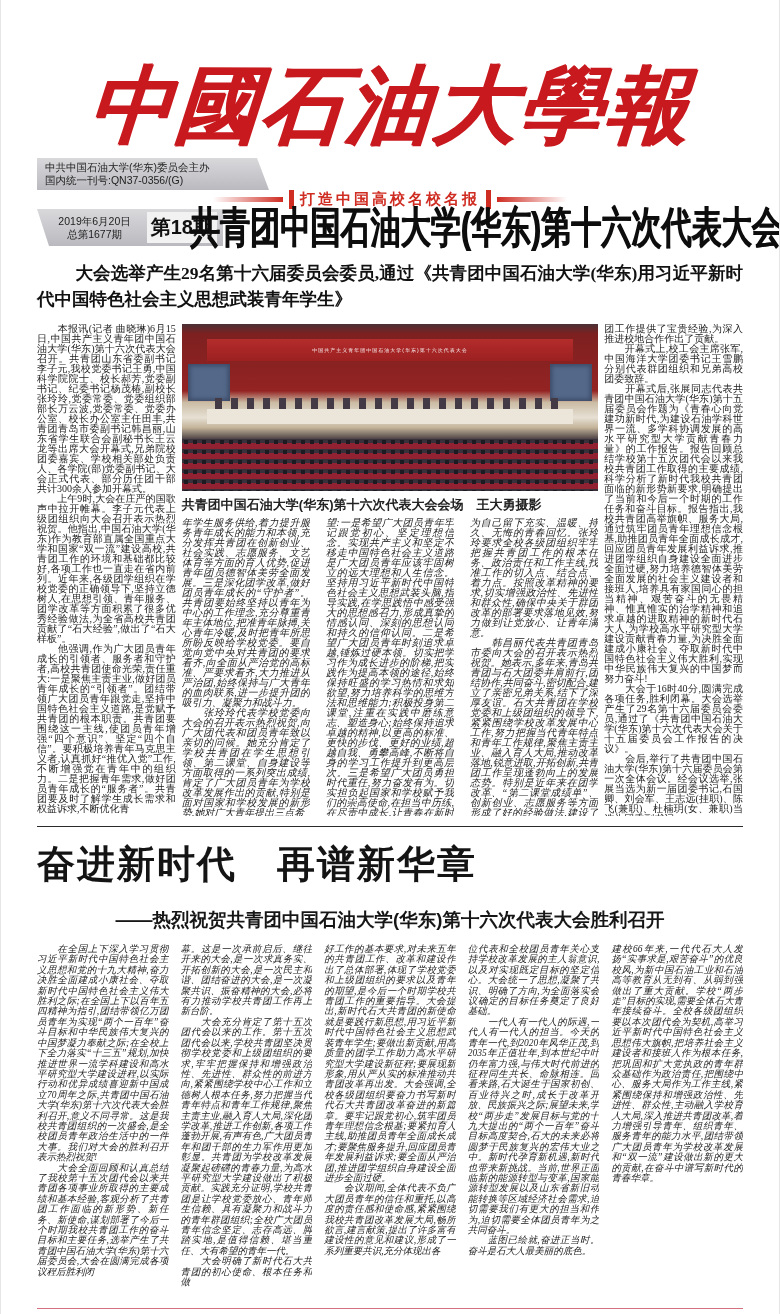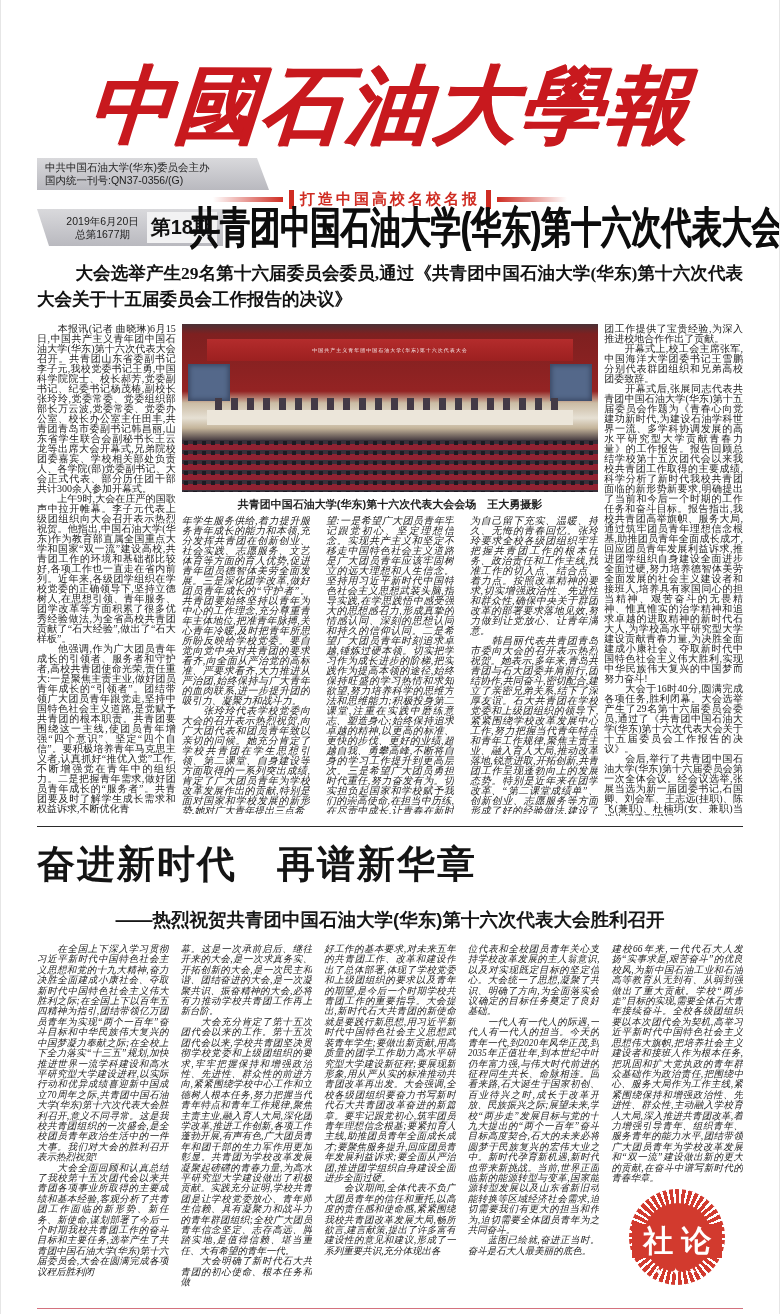--- a/index.html
+++ b/index.html
@@ -12,21 +12,21 @@
   .masthead-title { font-size:84px; line-height:1.05; font-weight:bold; font-style:italic; color:#c8191e; letter-spacing:2px; transform:skewX(-4deg); text-shadow:1px 1px 0 #c8191e; white-space:nowrap; }
 
   .infobar { margin:8px 36px 0 36px; height:32px; display:flex; align-items:stretch; position:relative;flex-direction:column; }
   .info-left { width:232px; background:linear-gradient(180deg,#d9d9dc,#b9b9bf); clip-path:polygon(0 0,calc(100% - 12px) 0,100% 100%,0 100%); padding:3px 10px 3px 8px; display:flex; flex-direction:column; justify-content:center; }
   .info-left div { font-size:10.5px; line-height:13px; color:#222; font-family:"Liberation Sans","DejaVu Sans",sans-serif; white-space:nowrap; }
   .slogan-zone { flex:1; display:flex; align-items:center; justify-content:center; gap:6px; }
   .slogan-line { height:5px; width:70px; }
   .slogan-line.left { background:linear-gradient(90deg,rgba(207,44,34,0),#cf2c22); }
   .slogan-line.right { background:linear-gradient(90deg,#cf2c22,rgba(207,44,34,0)); }
   .slogan-text { color:#cf2c22; font-weight:bold; font-size:15px; letter-spacing:3px; font-family:"Liberation Sans","DejaVu Sans",sans-serif; white-space:nowrap; border-left:5px solid #cf2c22; border-right:5px solid #cf2c22; padding:0 6px; }
-  .info-right { width:186px; background:linear-gradient(180deg,#d9d9dc,#b9b9bf); clip-path:polygon(0 0,100% 0,100% 100%,12px 100%); display:flex; align-items:center; justify-content:flex-end; gap:8px; padding:3px 6px 3px 16px; }
+  .info-right { width:186px; background:linear-gradient(180deg,#d9d9dc,#b9b9bf); clip-path:polygon(0 0,100% 0,100% 100%,12px 100%); display:flex; align-items:center; justify-content:flex-end; gap:16px; padding:3px 6px 3px 16px; }
   .date-lines { text-align:center; font-family:"Liberation Sans","DejaVu Sans",sans-serif; }
   .date-lines div { font-size:10.5px; line-height:13px; color:#222; white-space:nowrap; }
   .issue-no { font-size:20px; font-weight:bold; color:#111; font-family:"Liberation Sans","DejaVu Sans",sans-serif; white-space:nowrap; background:#f2f2f3; padding:2px 4px; }
 
   
   .headline-block { margin-top:14px; text-align:center; }
   .lead-headline { display:inline-block; font-family:"Liberation Sans","DejaVu Sans",sans-serif; font-weight:900; font-size:43px; line-height:1.1; color:#0d0d0d; white-space:nowrap; transform:scaleX(0.70); transform-origin:center; letter-spacing:0px; text-shadow:1.2px 0 #0d0d0d; }
   .lead-subheadline { margin:10px auto 0 auto; width:706px; font-size:17.5px; font-weight:bold; line-height:1.45; text-align:justify; text-indent:2.2em; color:#111; }
 
   
@@ -37,29 +37,29 @@
 
   
   .photo { width:100%; height:168px; position:relative; overflow:hidden; background:linear-gradient(180deg,#4a3136 0%,#7e2020 6%,#942323 40%,#cbbca4 47%,#e6e0d4 56%,#c4b49a 62%,#3a3038 70%); }
   .photo-banner { position:absolute; top:9%; left:6%; right:6%; height:13%; background:linear-gradient(180deg,#b42c2c,#9c2020); display:flex; align-items:center; justify-content:center; overflow:hidden; }
   .photo-banner span { font-size:5px; color:rgba(255,255,255,.92); letter-spacing:1px; white-space:nowrap; font-family:"Liberation Sans","DejaVu Sans",sans-serif; }
   .photo-screen { position:absolute; top:24%; width:10%; height:22%; background:#54688a; box-shadow:inset 0 0 4px 2px #3c4a66; }
   .photo-screen.left { left:1.5%; } .photo-screen.right { right:1.5%; }
   .presidium { position:absolute; top:44%; left:8%; right:8%; height:7%; background:repeating-linear-gradient(90deg,#433a46 0 7px,rgba(0,0,0,0) 7px 16px); }
   .dais { position:absolute; top:51%; left:6%; right:6%; height:9%; background:#ece6da; }
   .audience { position:absolute; left:0; right:0; bottom:0; height:31%; background-image:radial-gradient(circle 2.2px at 4px 3px,#1d1a22 97%,rgba(0,0,0,0) 100%),repeating-linear-gradient(180deg,#38303a 0 4px,#922232 4px 10px); background-size:9px 10px,auto; }
-  .photo-caption { text-align:center; font-size:11px; font-weight:bold; color:#222; margin-top:5px; font-family:"Liberation Sans","DejaVu Sans",sans-serif; }
+  .photo-caption { text-align:left; font-size:13px; font-weight:bold; color:#222; margin-top:5px; font-family:"Liberation Sans","DejaVu Sans",sans-serif; }
 
   
   .editorial { margin:10px 36px 0 36px; border-top:1.5px solid #2a2a2a; padding-top:12px; border-bottom:1px solid #d4717e; padding-bottom:10px; }
   .editorial-title { text-align:left; font-size:38px; font-weight:bold; color:#141414; letter-spacing:2px; }
   .editorial-subtitle { text-align:center; font-size:18.5px; font-weight:bold; color:#161616; margin-top:17px; font-family:"Liberation Sans","DejaVu Sans",sans-serif; }
   .editorial-cols { margin-top:12px; display:flex; gap:12px; height:354px; }
   .ecol { flex:1; font-size:9.5px; line-height:10.4px; font-style:italic; text-align:justify; white-space:pre-line; overflow:hidden; color:#222; }
-  .ecol-with-seal { display:flex; flex-direction:column; }
+  .ecol-with-seal { display:flex; flex-direction:row; }
   .seal { width:96px; height:96px; margin:6px auto 0 auto; border-radius:50%; position:relative; background:repeating-conic-gradient(from -90deg,#d23a2e 0deg 5deg,#fff 5deg 8deg); flex-shrink:0; }
   .seal-band { position:absolute; left:3%; right:3%; top:36%; height:36%; background:#d23a2e; display:flex; align-items:center; justify-content:center; }
   .seal-band span { color:#fff; font-weight:900; font-size:30px; letter-spacing:8px; font-style:normal; text-indent:8px; font-family:"Liberation Sans","DejaVu Sans",sans-serif; }
   .seal-bottom { position:absolute; bottom:8%; width:100%; text-align:center; color:#fff; font-size:10px; letter-spacing:3px; font-style:normal; }
   .seal-core { position:absolute; inset:14%; border-radius:50%; background:#d23a2e; }
 
   
   .footer { margin-top:8px; border-top:4px solid #9fa0a4; padding-top:8px; }
 </style>
 </head>
@@ -85,21 +85,21 @@
       <div class="date-lines">
         <div>2019年6月20日</div>
         <div>总第1677期</div>
       </div>
       <div class="issue-no">第18期</div>
     </div>
   </div>
 
   <div class="content headline-block">
     <div class="lead-headline">共青团中国石油大学(华东)第十六次代表大会胜利召开</div>
-    <div class="lead-subheadline">大会选举产生29名第十六届委员会委员,通过《共青团中国石油大学(华东)第十六次代表大会关于十五届委员会工作报告的决议》</div>
+    <div class="lead-subheadline">大会选举产生29名第十六届委员会委员,通过《共青团中国石油大学(华东)用习近平新时代中国特色社会主义思想武装青年学生》</div>
   </div>
 
   <div class="content">
     <div class="main-article">
       <div class="acol">　　本报讯(记者 曲晓琳)6月15日,中国共产主义青年团中国石油大学(华东)第十六次代表大会召开。共青团山东省委副书记李子元,我校党委书记王勇,中国科学院院士、校长郝芳,党委副书记、纪委书记杨茂椿,副校长张玲玲,党委常委、党委组织部部长万云波,党委常委、党委办公室、校长办公室主任田丰,共青团青岛市委副书记韩昌丽,山东省学生联合会副秘书长王云龙等出席大会开幕式,兄弟院校团委嘉宾、学校相关部处负责人、各学院(部)党委副书记、大会正式代表、部分历任团干部共计300余人参加开幕式。
 　　上午9时,大会在庄严的国歌声中拉开帷幕。李子元代表上级团组织向大会召开表示热烈祝贺。他指出,中国石油大学(华东)作为教育部直属全国重点大学和国家“双一流”建设高校,共青团工作的环境和基础都比较好,各项工作也一直走在省内前列。近年来,各级团学组织在学校党委的正确领导下,坚持立德树人,在思想引领、青年服务、团学改革等方面积累了很多优秀经验做法,为全省高校共青团贡献了“石大经验”,做出了“石大样板”。
 　　他强调,作为广大团员青年成长的引领者、服务者和守护者,高校共青团使命光荣,责任重大:一是聚焦主责主业,做好团员青年成长的“引领者”。团结带领广大团员青年跟党走,坚持中国特色社会主义道路,是党赋予共青团的根本职责。共青团要围绕这一主线,使团员青年增强“四个意识”、坚定“四个自信”。要积极培养青年马克思主义者,认真抓好“推优入党”工作,不断增强党在青年中的组织力。二是把握青年需求,做好团员青年成长的“服务者”。共青团要及时了解学生成长需求和权益诉求,不断优化青</div>
       <div class="mid">
         <div class="photo">
           <div class="photo-banner">
@@ -137,27 +137,20 @@
       <div class="ecol">幕。这是一次承前启后、继往开来的大会,是一次求真务实、开拓创新的大会,是一次民主和谐、团结奋进的大会,是一次凝聚共识、振奋精神的大会,必将有力推动学校共青团工作再上新台阶。
 　　大会充分肯定了第十五次团代会以来的工作。第十五次团代会以来,学校共青团坚决贯彻学校党委和上级团组织的要求,牢牢把握保持和增强政治性、先进性、群众性的前进方向,紧紧围绕学校中心工作和立德树人根本任务,努力把握当代青年特点和青年工作规律,聚焦主责主业,融入育人大局,深化团学改革,推进工作创新,各项工作蓬勃开展,有声有色,广大团员青年和团干部的生力军作用更加彰显。共青团为学校改革发展凝聚起磅礴的青春力量,为高水平研究型大学建设做出了积极贡献。实践充分证明,学校共青团是让学校党委放心、青年师生信赖、具有凝聚力和战斗力的青年群团组织;全校广大团员青年信念坚定、志存高远、脚踏实地,是值得信赖、堪当重任、大有希望的青年一代。
 　　大会明确了新时代石大共青团的初心使命、根本任务和做</div>
       <div class="ecol">好工作的基本要求,对未来五年的共青团工作、改革和建设作出了总体部署,体现了学校党委和上级团组织的要求以及青年的期望,是今后一个时期学校共青团工作的重要指导。大会提出,新时代石大共青团的新使命就是要践行新思想,用习近平新时代中国特色社会主义思想武装青年学生;要做出新贡献,用高质量的团学工作助力高水平研究型大学建设新征程;要展现新形象,用从严从实的标准推动共青团改革再出发。大会强调,全校各级团组织要奋力书写新时代石大共青团改革奋进的新篇章。要牢记跟党初心,筑牢团员青年理想信念根基;要紧扣育人主线,助推团员青年全面成长成才;要聚焦服务提升,回应团员青年发展利益诉求;要全面从严治团,推进团学组织自身建设全面进步全面过硬。
 　　会议期间,全体代表不负广大团员青年的信任和重托,以高度的责任感和使命感,紧紧围绕我校共青团改革发展大局,畅所欲言,建言献策,提出了许多富有建设性的意见和建议,形成了一系列重要共识,充分体现出各</div>
       <div class="ecol">位代表和全校团员青年关心支持学校改革发展的主人翁意识,以及对实现既定目标的坚定信心。大会统一了思想,凝聚了共识、明确了方向,为全面落实会议确定的目标任务奠定了良好基础。
 　　一代人有一代人的际遇,一代人有一代人的担当。今天的青年一代,到2020年风华正茂,到2035年正值壮年,到本世纪中叶仍年富力强,与伟大时代前进的征程同生共长、命脉相连。回看来路,石大诞生于国家初创、百业待兴之时,成长于改革开放、民族振兴之际;展望未来,学校“两步走”发展目标与党的十九大提出的“两个一百年”奋斗目标高度契合,石大的未来必将圆梦于民族复兴的宏伟大业之中。新时代孕育新机遇,新时代也带来新挑战。当前,世界正面临新的能源转型与变革,国家能源转型发展以及山东省新旧动能转换等区域经济社会需求,迫切需要我们有更大的担当和作为,迫切需要全体团员青年为之共同奋斗。
 　　蓝图已绘就,奋进正当时。奋斗是石大人最美丽的底色。</div>
       <div class="ecol ecol-with-seal">
         <div>建校66年来,一代代石大人发扬“实事求是,艰苦奋斗”的优良校风,为新中国石油工业和石油高等教育从无到有、从弱到强做出了重大贡献。学校“两步走”目标的实现,需要全体石大青年接续奋斗。全校各级团组织要以本次团代会为契机,高举习近平新时代中国特色社会主义思想伟大旗帜,把培养社会主义建设者和接班人作为根本任务,把巩固和扩大党执政的青年群众基础作为政治责任,把围绕中心、服务大局作为工作主线,紧紧围绕保持和增强政治性、先进性、群众性,主动融入学校育人大局,深入推进共青团改革,着力增强引导青年、组织青年、服务青年的能力水平,团结带领广大团员青年为学校改革发展和“双一流”建设做出新的更大的贡献,在奋斗中谱写新时代的青春华章。</div>
-        <div class="seal">
-          <div class="seal-core"></div>
-          <div class="seal-band">
-            <span>社论</span>
-          </div>
-          <div class="seal-bottom">✦ ✦ ✦</div>
-        </div>
       </div>
     </div>
   </div>
 
   <div class="footer">
     
   </div>
 
 </div>
 

